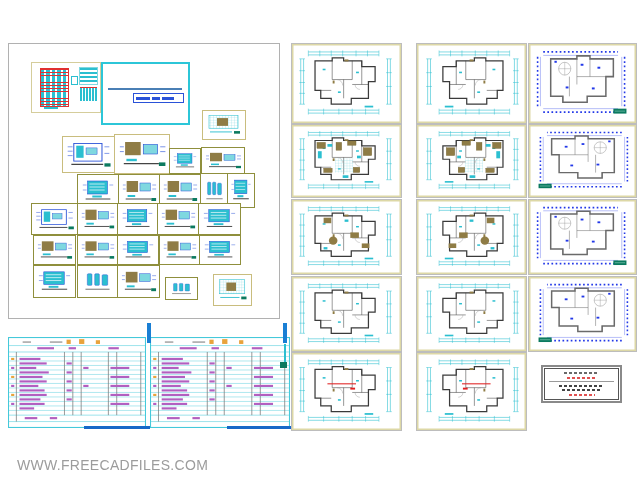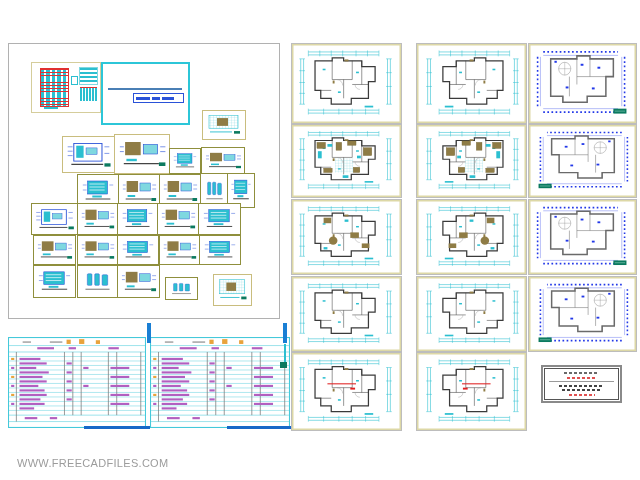--- a/index.html
+++ b/index.html
@@ -63,21 +63,21 @@
   .notes-inner{position:absolute;inset:1px;border:1px solid #555;padding:3px 4px;
                display:flex;flex-direction:column;justify-content:space-between;}
   .nline{height:2px;margin:0 auto;background:repeating-linear-gradient(90deg,currentColor 0 3px,transparent 3px 5px);}
   .n-gray{color:#6a6a6a;width:55%;}
   .n-red{color:#e05050;width:45%;}
   .n-div{height:1px;width:100%;background:#9a9a9a;margin:0;}
   .n-dark{color:#444;width:70%;}
   .n-dark2{color:#444;width:60%;}
   .n-red2{color:#e05050;width:40%;}
 
-  .watermark{position:absolute;left:17px;top:457px;font-size:11px;color:#9c9c9c;
+  .watermark{position:absolute;left:17px;top:457px;font-size:14px;color:#9c9c9c;
              letter-spacing:.3px;}
 </style>
 </head>
 <body>
 
 <div class="canvas">
 
   <svg width="0" height="0" style="position:absolute" aria-hidden="true">
     <defs>
       <pattern id="hatchGrid" width="3" height="3" patternUnits="userSpaceOnUse">

